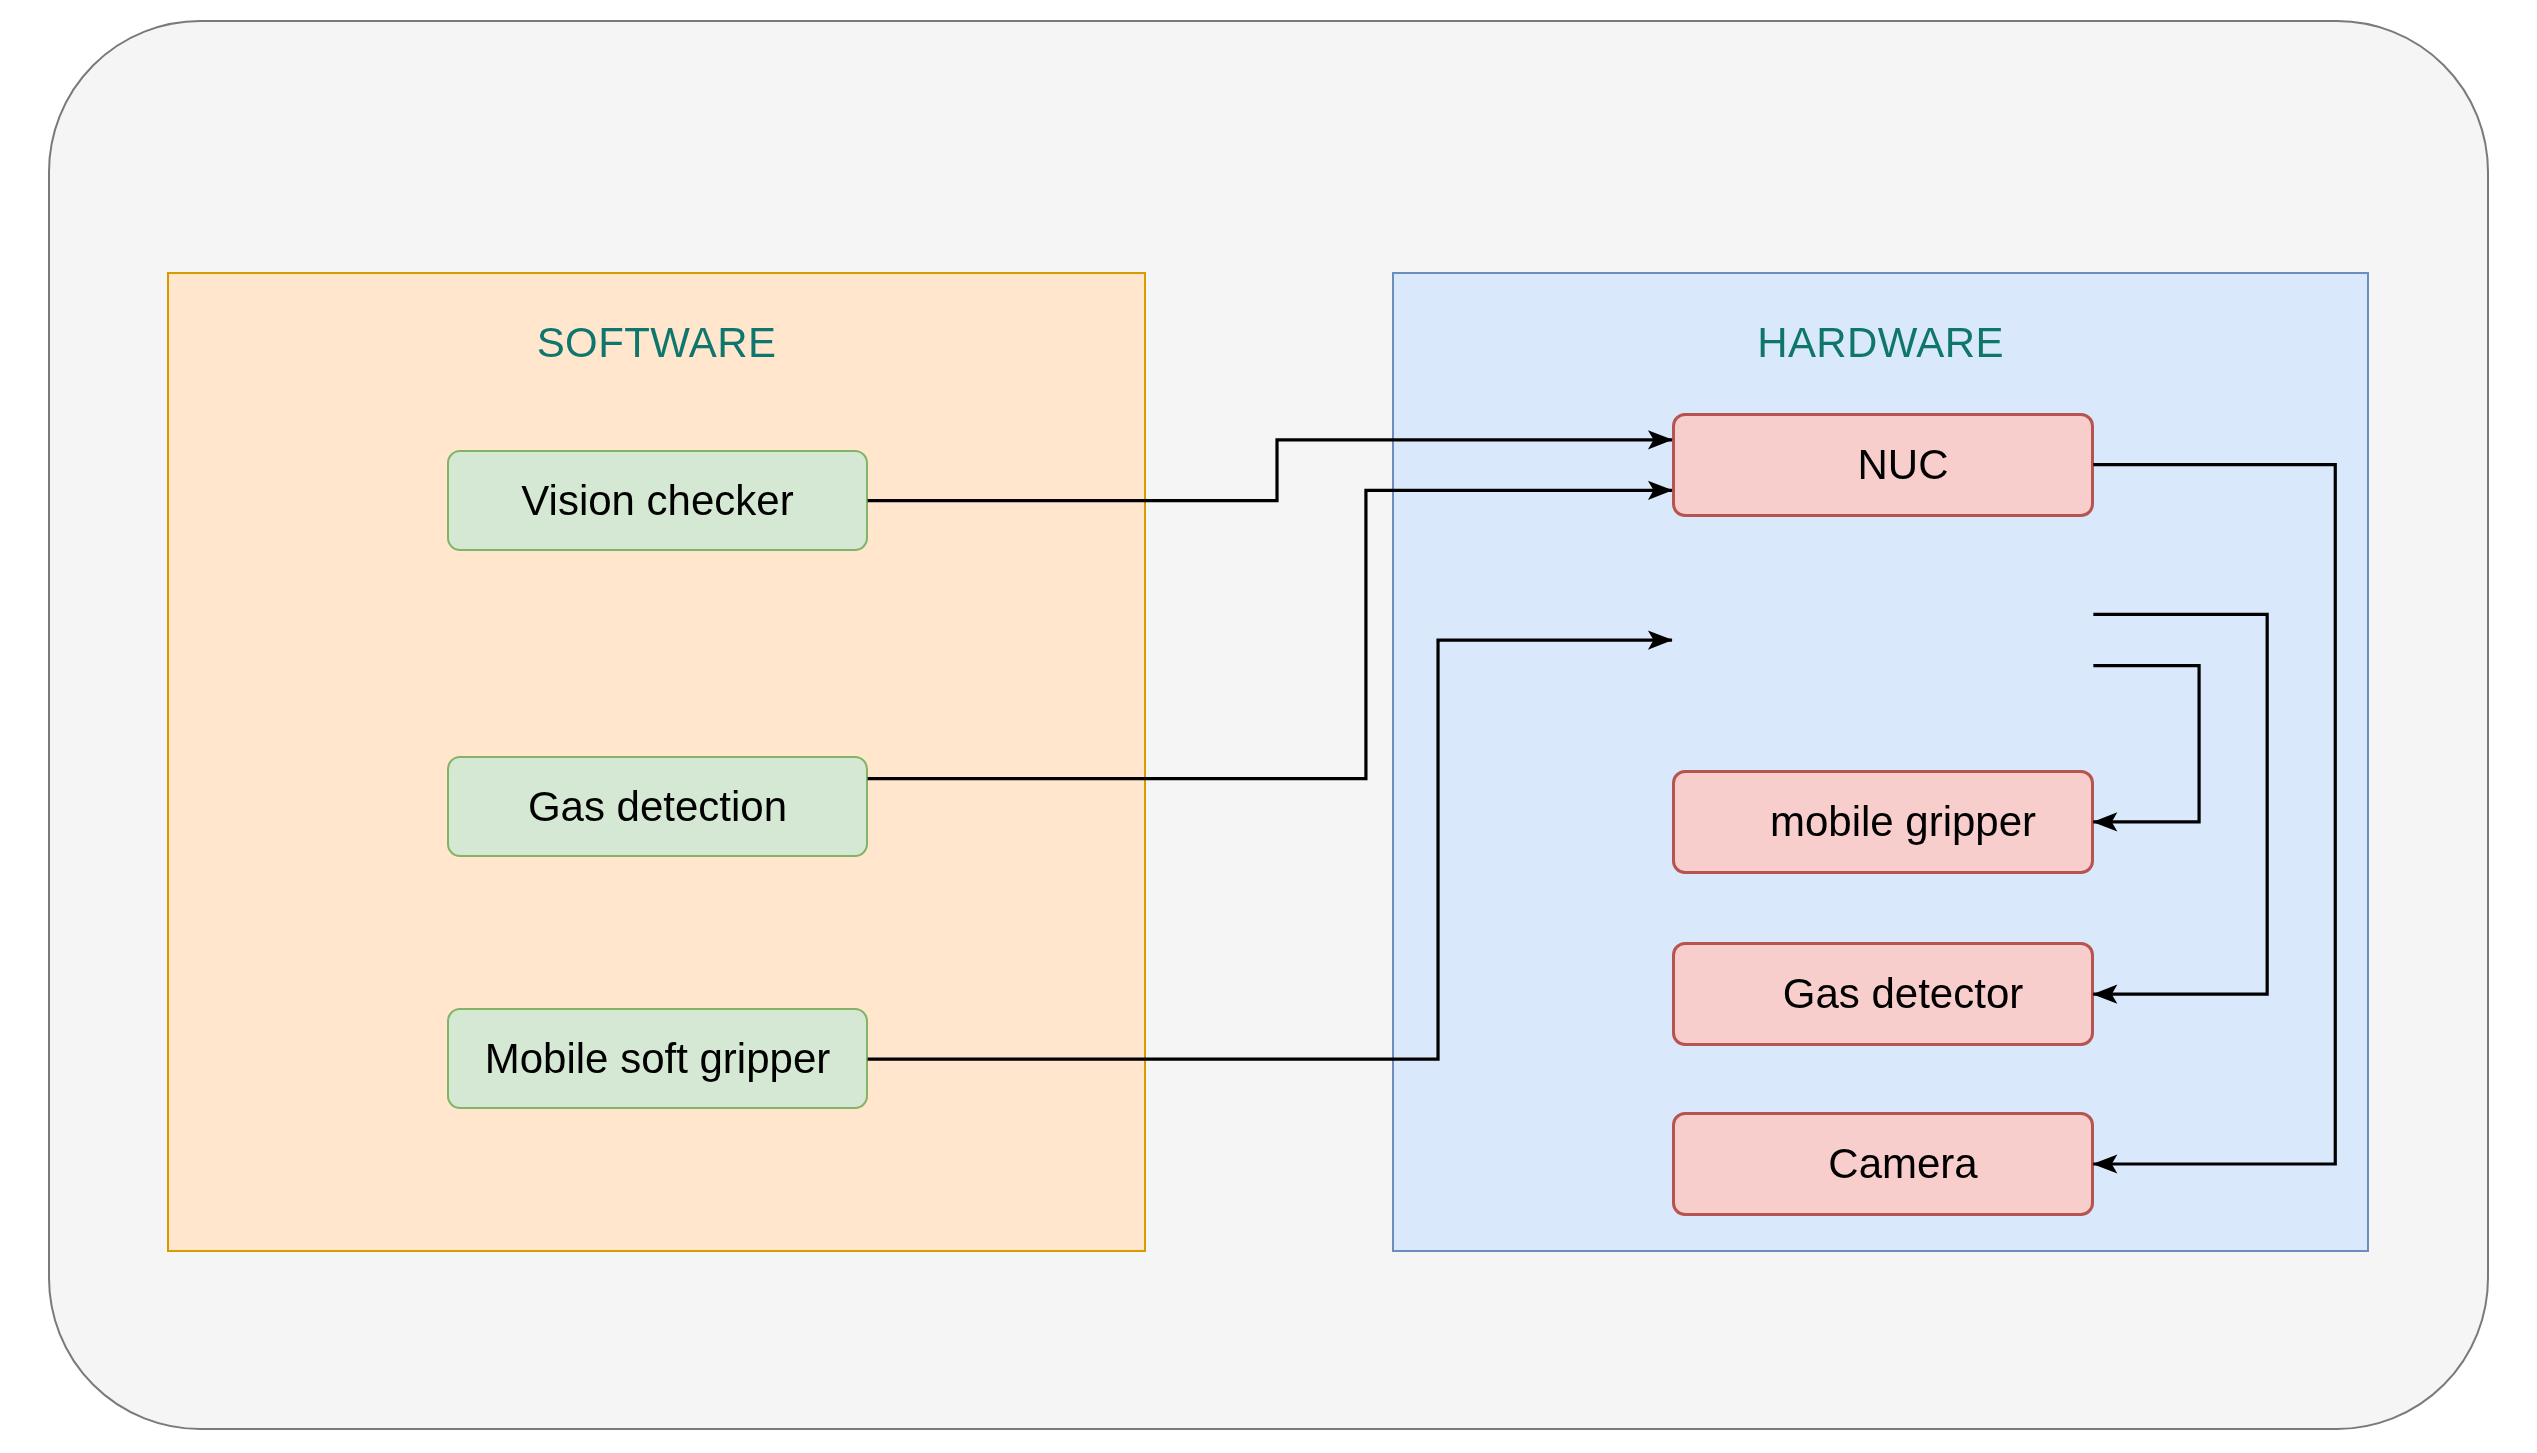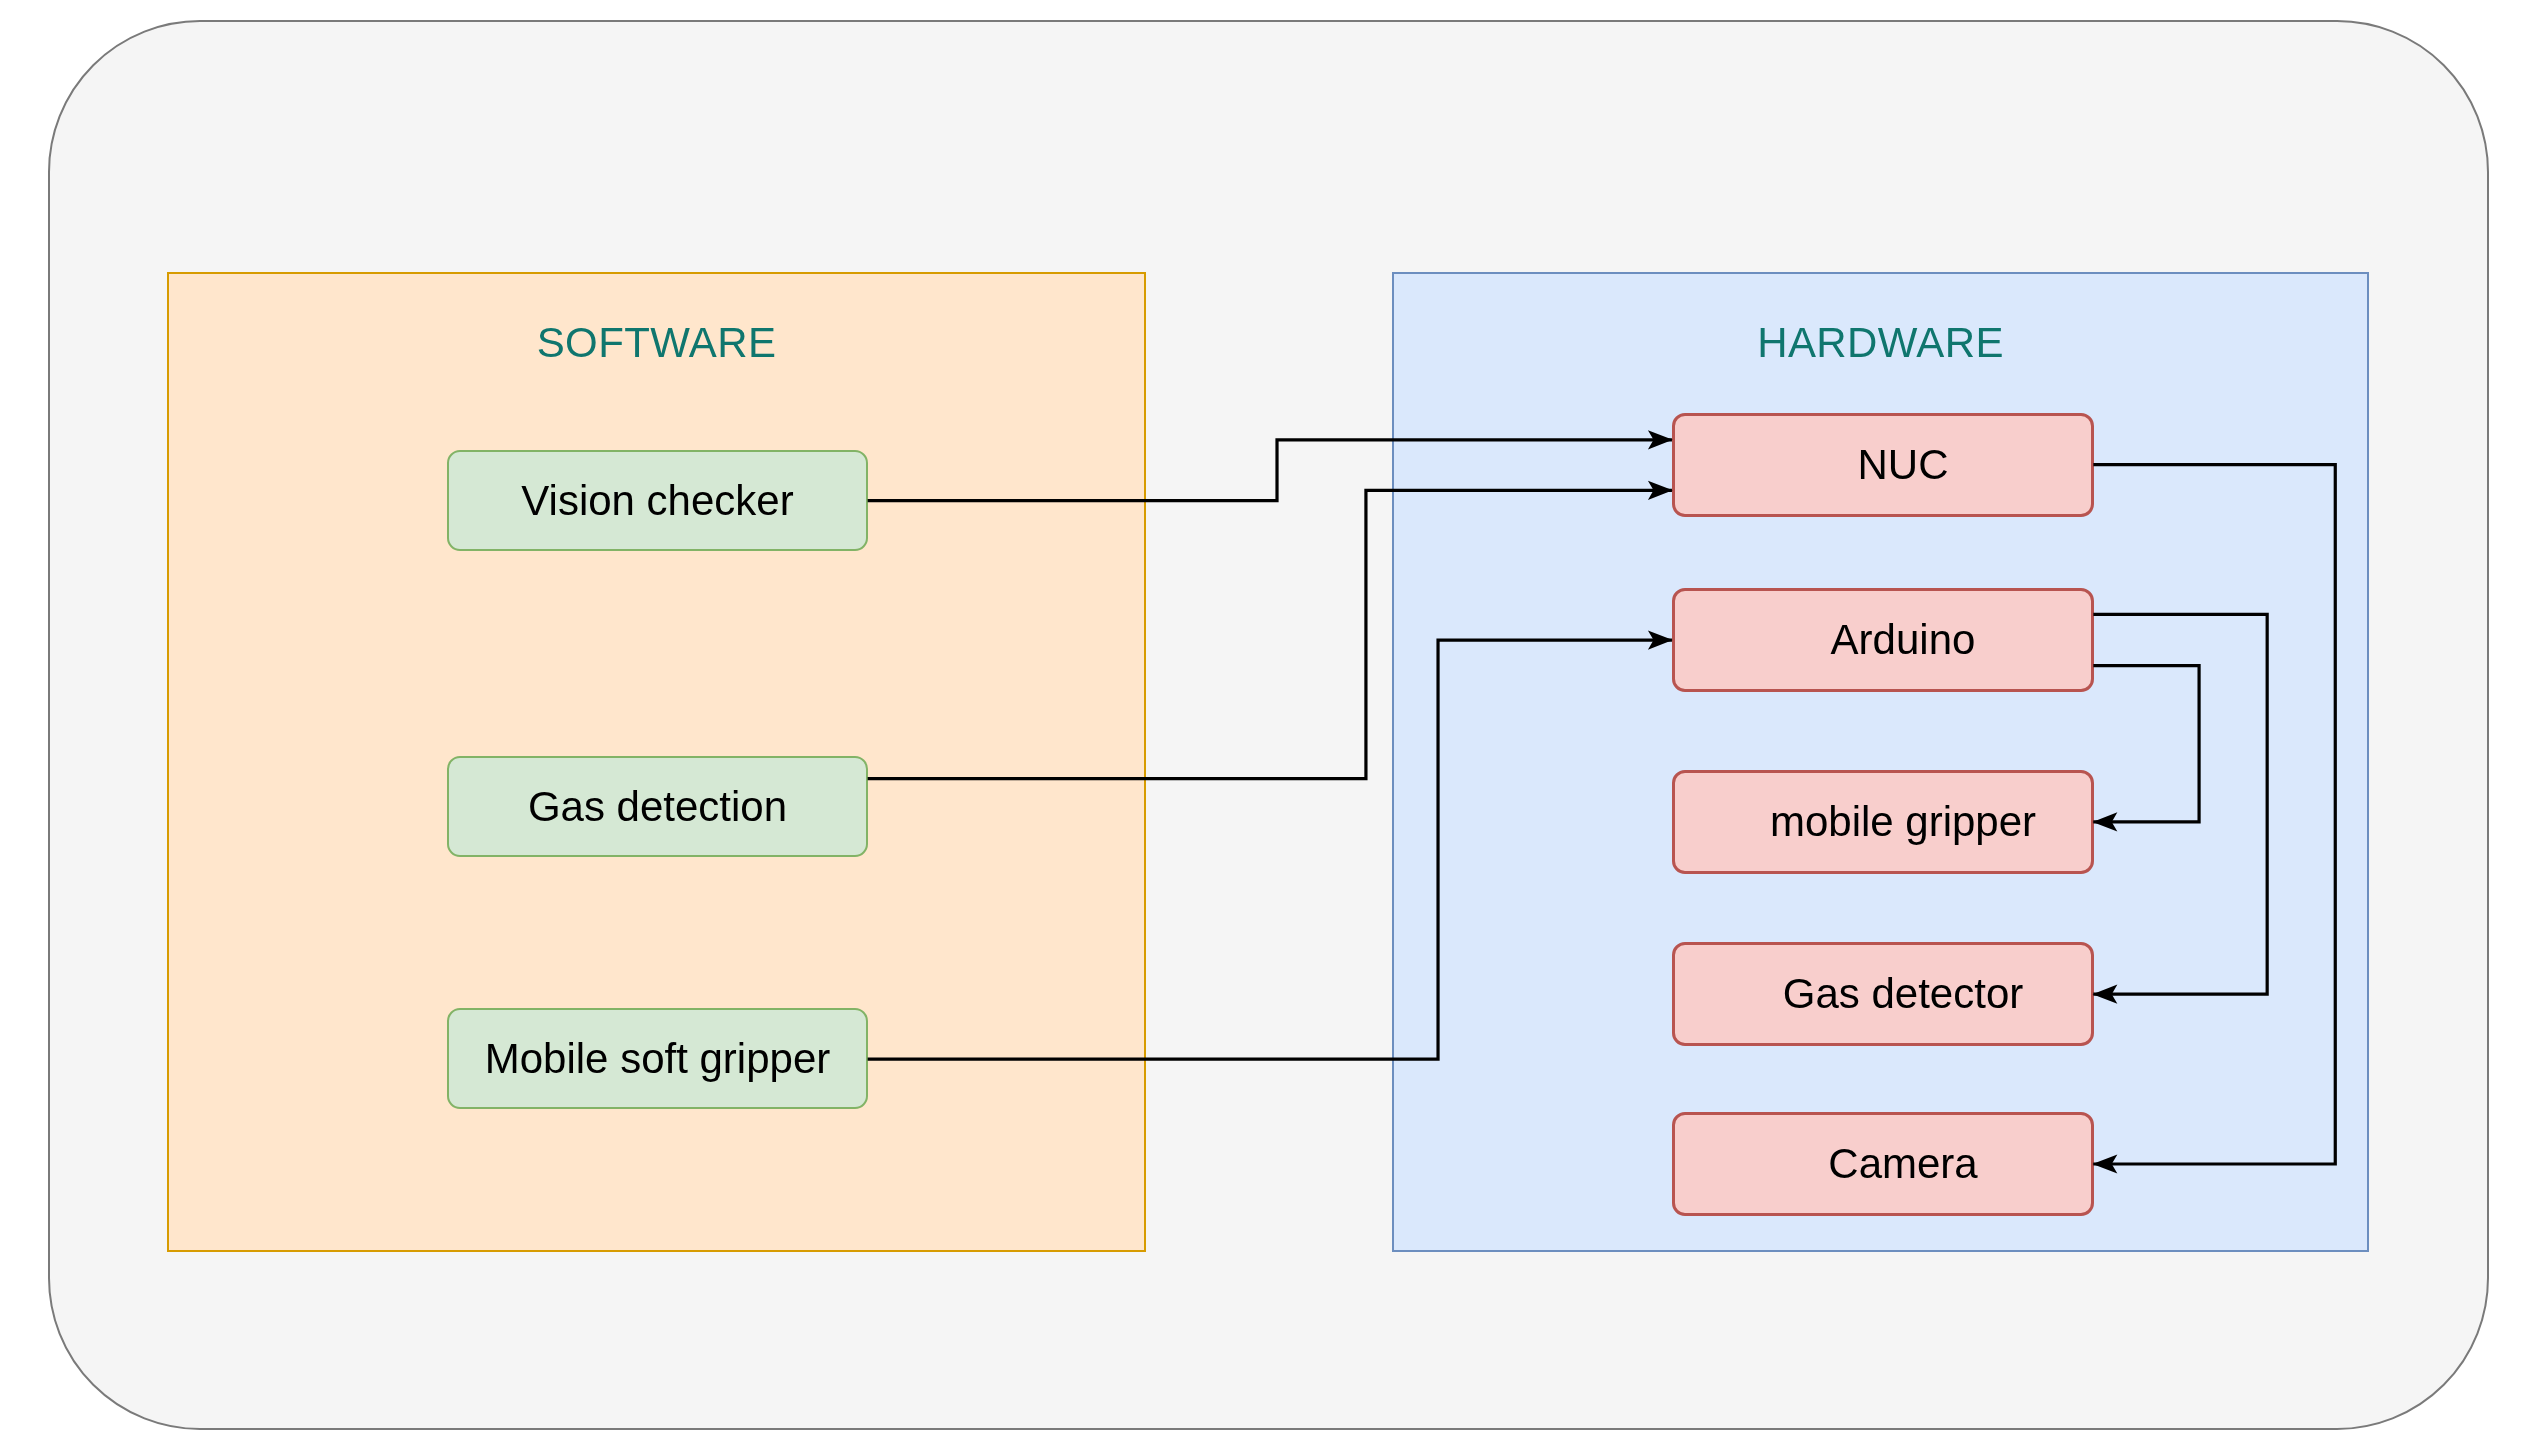--- a/index.html
+++ b/index.html
@@ -126,23 +126,20 @@
   <div class="node green n-gasdet">
     <span>Gas detection</span>
   </div>
   <div class="node green n-msoft">
     <span>Mobile soft gripper</span>
   </div>
 
   <div class="node red n-nuc">
     <span>NUC</span>
   </div>
-  <div class="node red n-arduino">
-    <span>Arduino</span>
-  </div>
   <div class="node red n-mgrip">
     <span>mobile gripper</span>
   </div>
   <div class="node red n-gdetect">
     <span>Gas detector</span>
   </div>
   <div class="node red n-camera">
     <span>Camera</span>
   </div>
 

